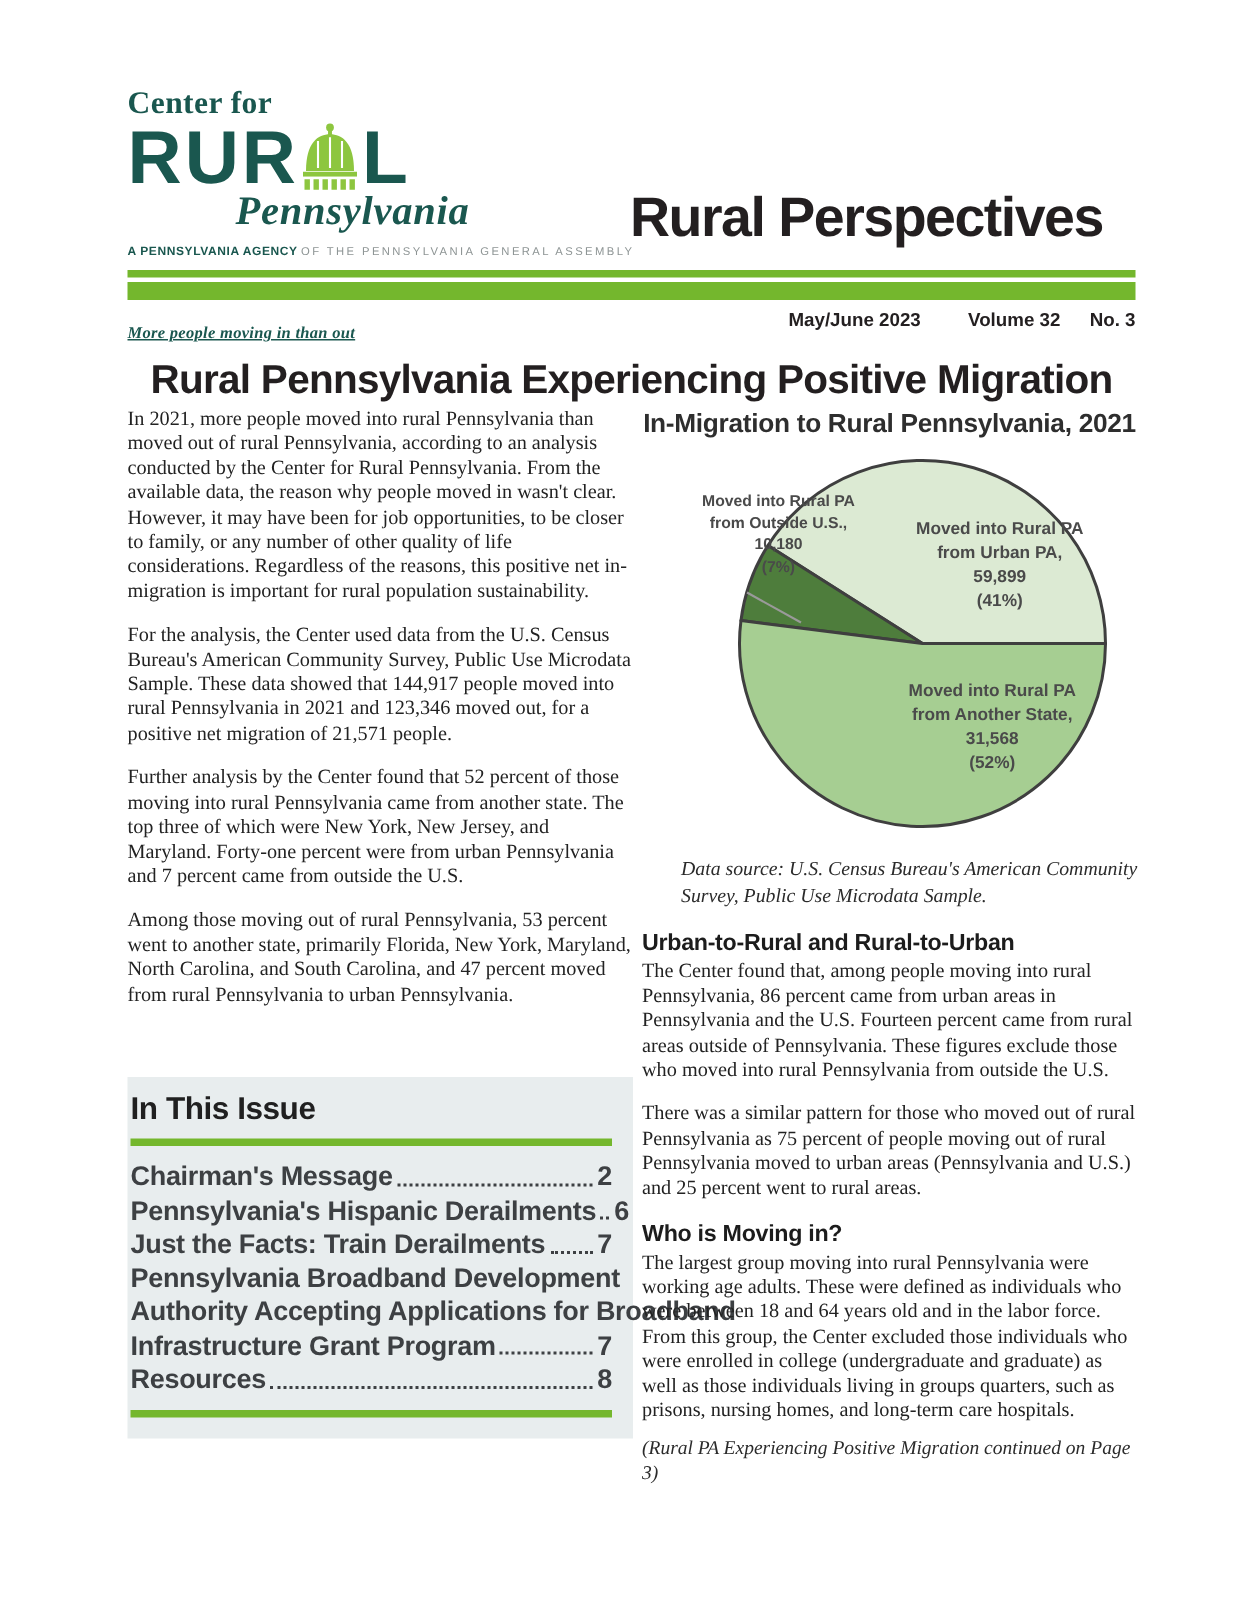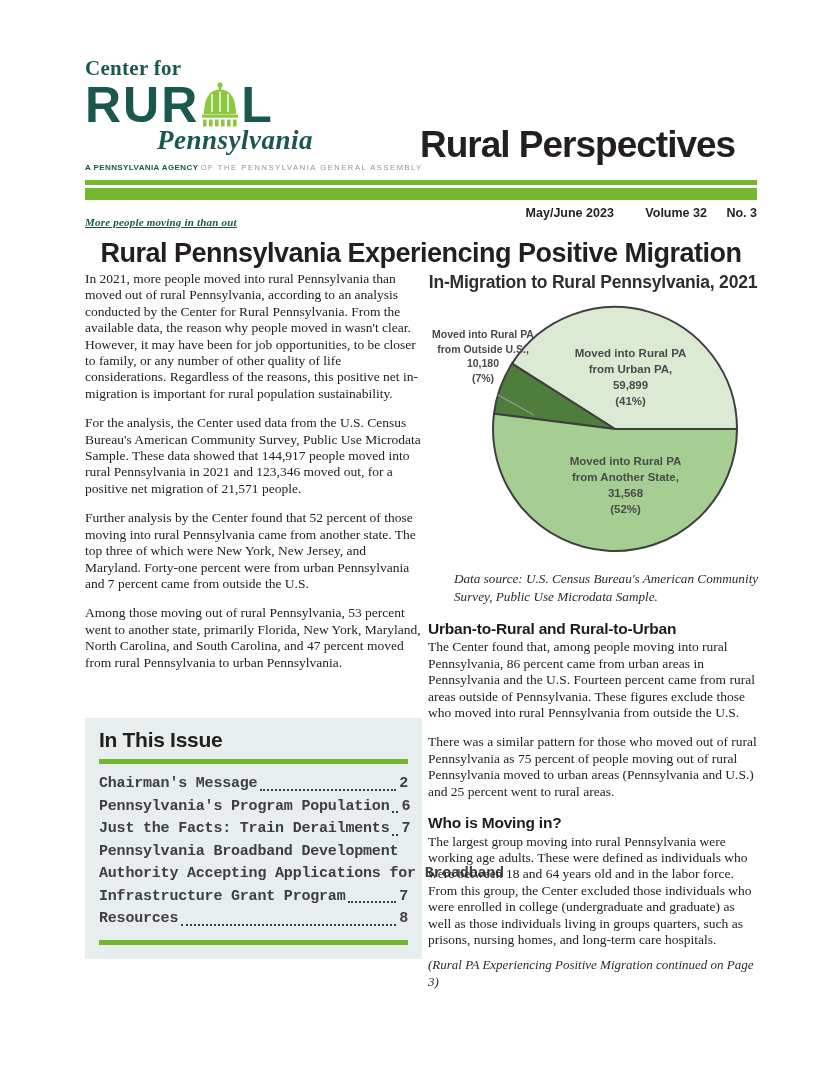--- a/index.html
+++ b/index.html
@@ -52,43 +52,43 @@
   
   .left-col{position:absolute;left:85px;top:271px;width:337px;font-size:13.5px;line-height:16.4px;}
   .left-col p{margin-bottom:13px;}
   .right-col{position:absolute;left:428px;top:274px;width:330px;font-size:13.5px;line-height:16.4px;}
 
   
   .chart-title{font-family:"Liberation Sans",sans-serif;font-weight:bold;font-size:17.5px;
     color:#2e2e2e;text-align:center;letter-spacing:-.2px;}
   .pie-wrap{position:relative;width:330px;height:268px;margin-top:4px;}
   .pie-label{position:absolute;font-family:"Liberation Sans",sans-serif;font-weight:bold;
-    color:var(--pie-label-text);text-align:center;line-height:1.38;}
+    color:var(--pie-label-text);text-align:center;line-height:1.38;margin-left:36px;}
   .pie-label-urban{left:120px;top:52px;width:165px;font-size:11.5px;}
   .pie-label-another{left:115px;top:160px;width:165px;font-size:11.5px;}
   .pie-label-outside{left:0px;top:33px;width:110px;font-size:10.5px;}
   .chart-caption{margin:8px 0 0 26px;width:310px;font-style:italic;font-size:13.2px;line-height:1.35;color:#2b2b2b;}
 
   
   .section{margin-top:15px;}
   .section h3{font-family:"Liberation Sans",sans-serif;font-weight:bold;font-size:15.5px;
     color:#1c1c1c;letter-spacing:-.2px;margin-bottom:2px;}
   .section p{margin-bottom:13px;}
   .continued{font-style:italic;font-size:13px;color:#2b2b2b;margin-top:-4px;}
 
   
   .toc-box{position:absolute;left:85px;top:718px;width:337px;background:var(--toc-box-bg);
-    padding:10px 14px 14px 14px;}
+    padding:10px 14px 14px 2px;}
   .toc-heading{font-family:"Liberation Sans",sans-serif;font-weight:bold;font-size:21px;
     color:#202020;letter-spacing:-.3px;}
   .toc-rule{height:5px;background:var(--accent-green);margin-top:7px;}
   .toc-rule-bottom{margin-top:9px;}
   .toc-list{margin-top:9px;}
-  .toc-row{display:flex;align-items:flex-end;font-family:Liberation Mono, monospace;
-    font-weight:bold;font-size:15px;color:var(--toc-text);line-height:22.5px;white-space:nowrap;letter-spacing:-.2px;}
+  .toc-row{display:flex;align-items:flex-end;font-family:Liberation Sans, sans-serif;
+    font-weight:bold;font-size:18px;color:var(--toc-text);line-height:22.5px;white-space:nowrap;letter-spacing:-.2px;}
   .toc-dots{flex:1;border-bottom:2.2px dotted var(--toc-text);margin:0 3px 5px 3px;min-width:6px;}
   .toc-page{text-align:right;}
 </style>
 </head>
 <body>
 
 <div class="logo">
   <div class="logo-line1">Center for</div>
   <div class="logo-word">
     <span>RUR</span>
@@ -142,21 +142,21 @@
 <div class="toc-box">
   <div class="toc-heading">In This Issue</div>
   <div class="toc-rule"></div>
   <div class="toc-list">
       <div class="toc-row">
         <span class="toc-label">Chairman's Message</span>
         <span class="toc-dots"></span>
         <span class="toc-page">2</span>
       </div>
       <div class="toc-row">
-        <span class="toc-label">Pennsylvania's Program Population</span>
+        <span class="toc-label">Pennsylvania's Hispanic Derailments</span>
         <span class="toc-dots"></span>
         <span class="toc-page">6</span>
       </div>
       <div class="toc-row">
         <span class="toc-label">Just the Facts: Train Derailments</span>
         <span class="toc-dots"></span>
         <span class="toc-page">7</span>
       </div>
       <div class="toc-row">
         <span class="toc-label">Pennsylvania Broadband Development</span>

